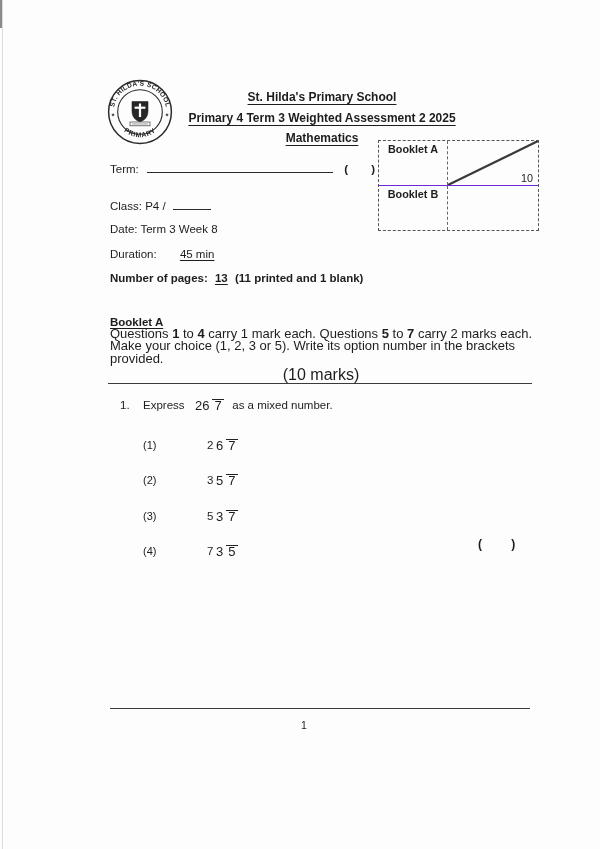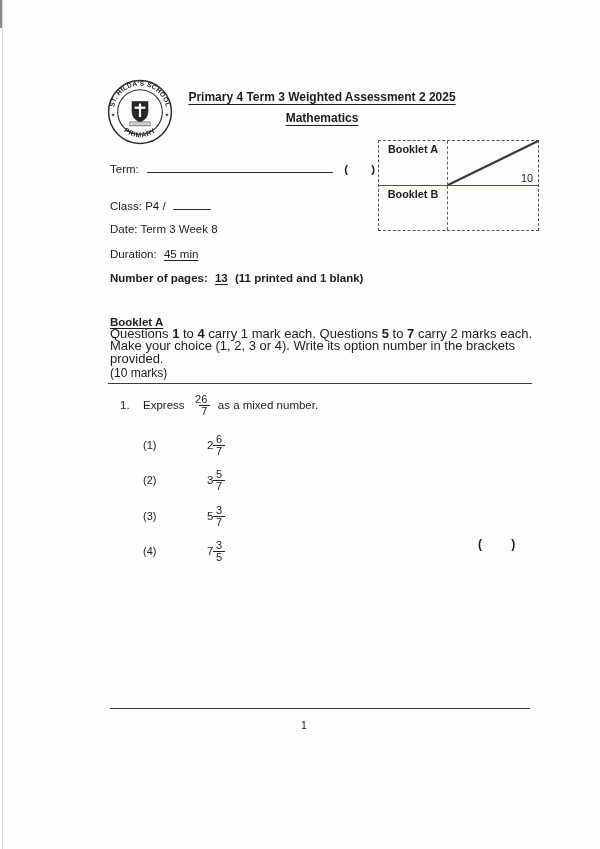--- a/index.html
+++ b/index.html
@@ -32,32 +32,32 @@
   .mt-label { width:69px; box-sizing:border-box; border-right:1px dashed #666;
               font-weight:bold; font-size:10.8px; text-align:center; padding-top:2px; }
   .mt-score { flex:1; position:relative; }
   .mt-score svg { position:absolute; left:0; top:0; width:100%; height:100%; }
   .mt-num { position:absolute; right:5px; bottom:1px; font-size:10.8px; }
 
   
   .blank { display:inline-block; border-bottom:1.1px solid #2a2a2a; height:12px; vertical-align:baseline; }
 
   
-  .frac { display:inline-flex; flex-direction:column; align-items:flex-end;
-          font-size:11px; line-height:11px; }
+  .frac { display:inline-flex; flex-direction:row; align-items:flex-end;
+          font-size:13px; line-height:11px; }
   .frac .den { border-top:1px solid #222; }
   .frac span { padding:0 2.5px; }
   .mixed { display:inline-flex; align-items:center; font-size:11.5px; }
 
   .qrow { display:flex; align-items:center; }
   .opt-row { display:flex; align-items:center; left:143px; height:24px; }
   .opt-label { width:64px; font-size:11px; }
 
   .rule { background:#3a3a3a; height:1.2px; }
-  .marks-note { left:110px; top:366px; width:422px; text-align:left; font-size:12px; }
+  .marks-note { left:110px; top:366px; width:422px; text-align:center; font-size:16px; }
 
   .ans-brackets { left:478px; top:537px; font-size:12px; font-weight:bold; }
   .ans-brackets .close { margin-left:26px; }
 
   .footer-page { left:290px; top:719px; width:28px; text-align:center; font-size:10.5px; }
 </style>
 </head>
 <body>
 
 <div class="abs scan-edge"></div>
@@ -77,20 +77,21 @@
   <text x="7" y="39" font-size="6" fill="#1f1f1f" text-anchor="middle">✦</text>
   <text x="61" y="39" font-size="6" fill="#1f1f1f" text-anchor="middle">✦</text>
   <path d="M26 23.5 h16 v9.5 c0 6.5 -4 9.5 -8 11 c-4 -1.5 -8 -4.5 -8 -11 z" fill="#262626" stroke="#262626" stroke-width="0.6"></path>
   <rect x="32.9" y="25.5" width="2.2" height="13.5" fill="#fdfdfd"></rect>
   <rect x="28.6" y="28.6" width="10.8" height="2.2" fill="#fdfdfd"></rect>
   <rect x="24" y="44" width="20" height="3.8" fill="#fdfdfd" stroke="#3a3a3a" stroke-width="0.7"></rect>
   <line x1="26" y1="46" x2="42" y2="46" stroke="#8a8a8a" stroke-width="0.8"></line>
 </svg>
 
 <div class="abs hdr">
+  <div>St. Hilda's Primary School</div>
   <div>Primary 4 Term 3 Weighted Assessment 2 2025</div>
   <div>Mathematics</div>
 </div>
 
 <div class="abs marks-table">
   <div class="mt-row">
     <div class="mt-label">Booklet A</div>
     <div class="mt-score">
       <svg preserveAspectRatio="none" viewBox="0 0 100 100">
           <line x1="0" y1="100" x2="100" y2="0" stroke="#3a3a3a" stroke-width="2.2" vector-effect="non-scaling-stroke"></line>
@@ -114,34 +115,34 @@
   <span>Class: P4 /</span>
   <span class="blank" style="width:38px; margin-left:4px;"></span>
 </div>
 
 <div class="abs t" style="left:110px; top:222px;">
   <span>Date: Term 3 Week 8</span>
 </div>
 
 <div class="abs t" style="left:110px; top:247px;">
   <span>Duration:</span>
-  <span class="u" style="margin-left:4px;text-align:right;">45 min</span>
+  <span class="u" style="margin-left:20px;text-align:right;">45 min</span>
 </div>
 
 <div class="abs t b" style="left:110px; top:271px;">
   <span>Number of pages:</span>
   <span class="u" style="margin-left:4px;">13</span>
   <span style="margin-left:4px;">(11 printed and 1 blank)</span>
 </div>
 
 <div class="abs t b u" style="left:110px; top:315px;">Booklet A</div>
 
 <div class="abs small" style="left:110px; top:328px; width:424px;">
   <div><span>Questions </span><b>1</b><span> to </span><b>4</b><span> carry 1 mark each. Questions </span><b>5</b><span> to </span><b>7</b><span> carry 2 marks each.</span></div>
-  <div>Make your choice (1, 2, 3 or 4). Write its option number in the brackets provided.</div>
+  <div>Make your choice (1, 2, 3 or 5). Write its option number in the brackets provided.</div>
 </div>
 
 <div class="abs marks-note">(10 marks)</div>
 
 <div class="abs rule" style="left:108px; top:383px; width:424px;"></div>
 
 <div class="abs qrow t" style="left:120px; top:392px; height:26px;">
   <span style="width:23px;">1.</span>
   <span>Express</span>
   <span class="frac" style="margin:0 8px;">

